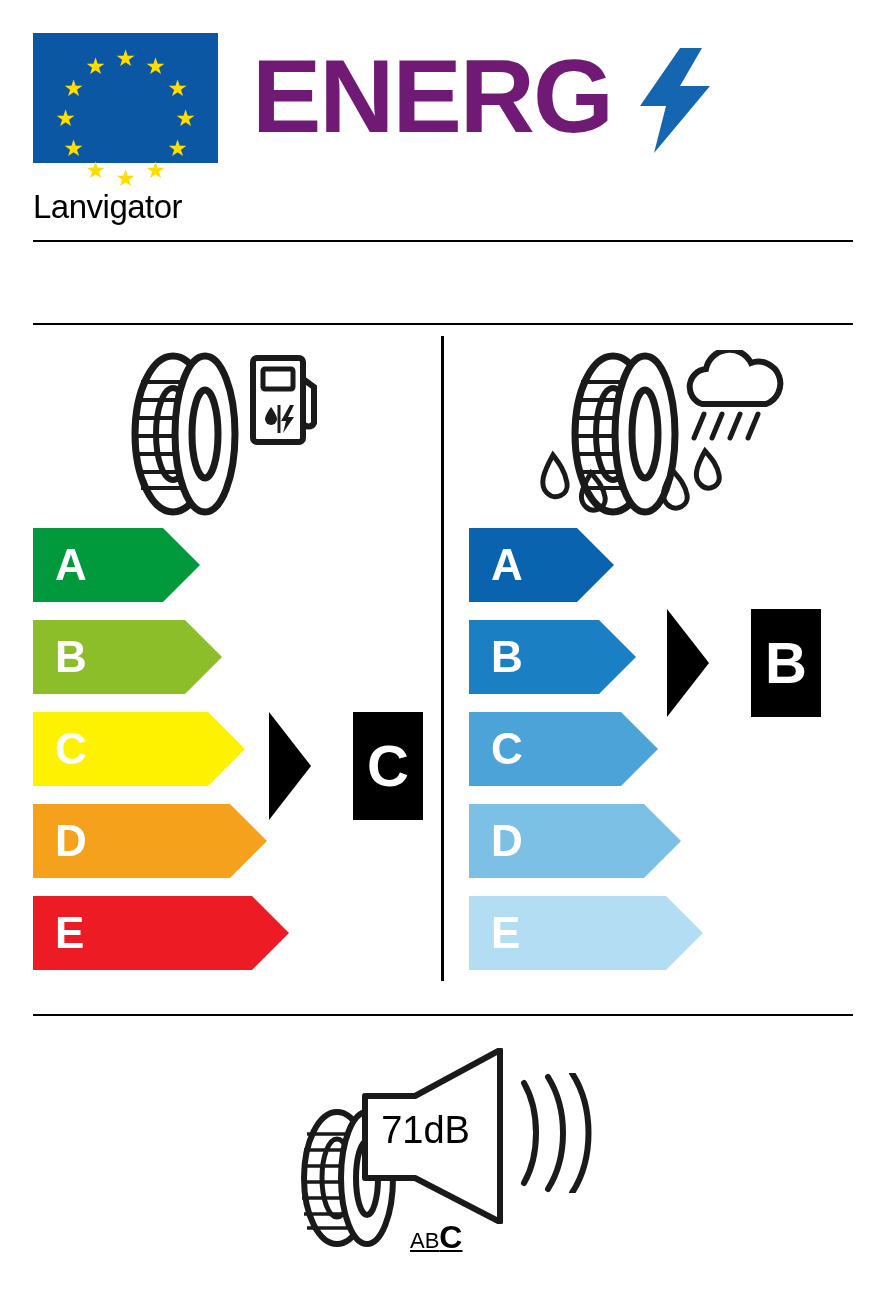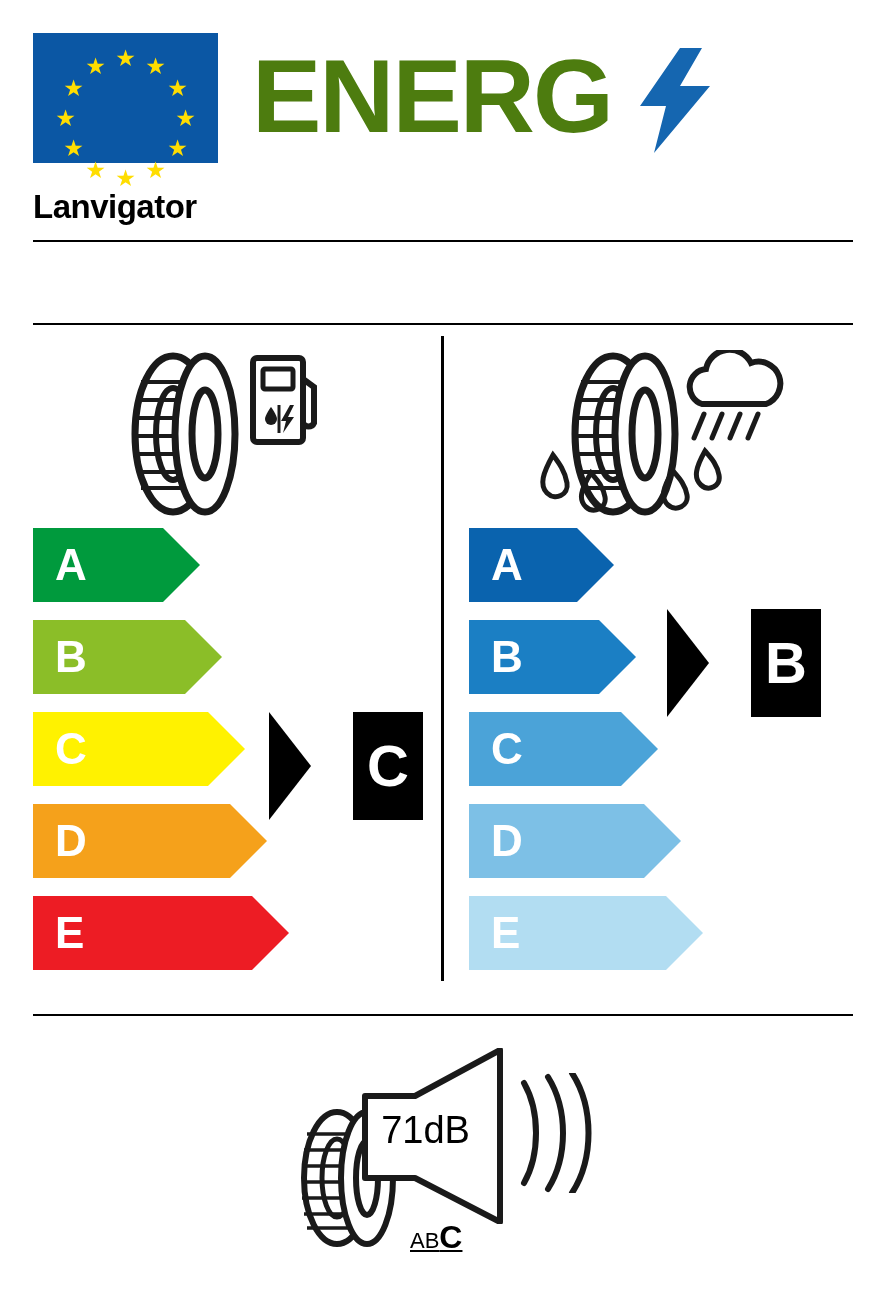--- a/index.html
+++ b/index.html
@@ -35,37 +35,37 @@
     text-align: center;
   }
   #energ-word {
     position: absolute;
     left: 252px;
     top: 44px;
     font-size: 104px;
     line-height: 104px;
     font-weight: bold;
     letter-spacing: -2px;
-    color: #4d7c0f;
+    color: #701a75;
     font-family: "Liberation Sans", sans-serif;
   }
   #energ-bolt {
     position: absolute;
     left: 640px;
     top: 48px;
     width: 70px;
     height: 105px;
   }
 
   #brand-name {
     position: absolute;
     left: 33px;
     top: 188px;
     font-size: 33px;
-    font-weight: bold;
+    font-weight: normal;
     letter-spacing: -0.5px;
   }
   .hrule {
     position: absolute;
     background: #000000;
     height: 2px;
   }
   #rule-under-brand { left: 33px; top: 240px; width: 820px; }
   #rule-top-grades { left: 33px; top: 323px; width: 820px; }
   #rule-above-noise { left: 33px; top: 1014px; width: 820px; }

